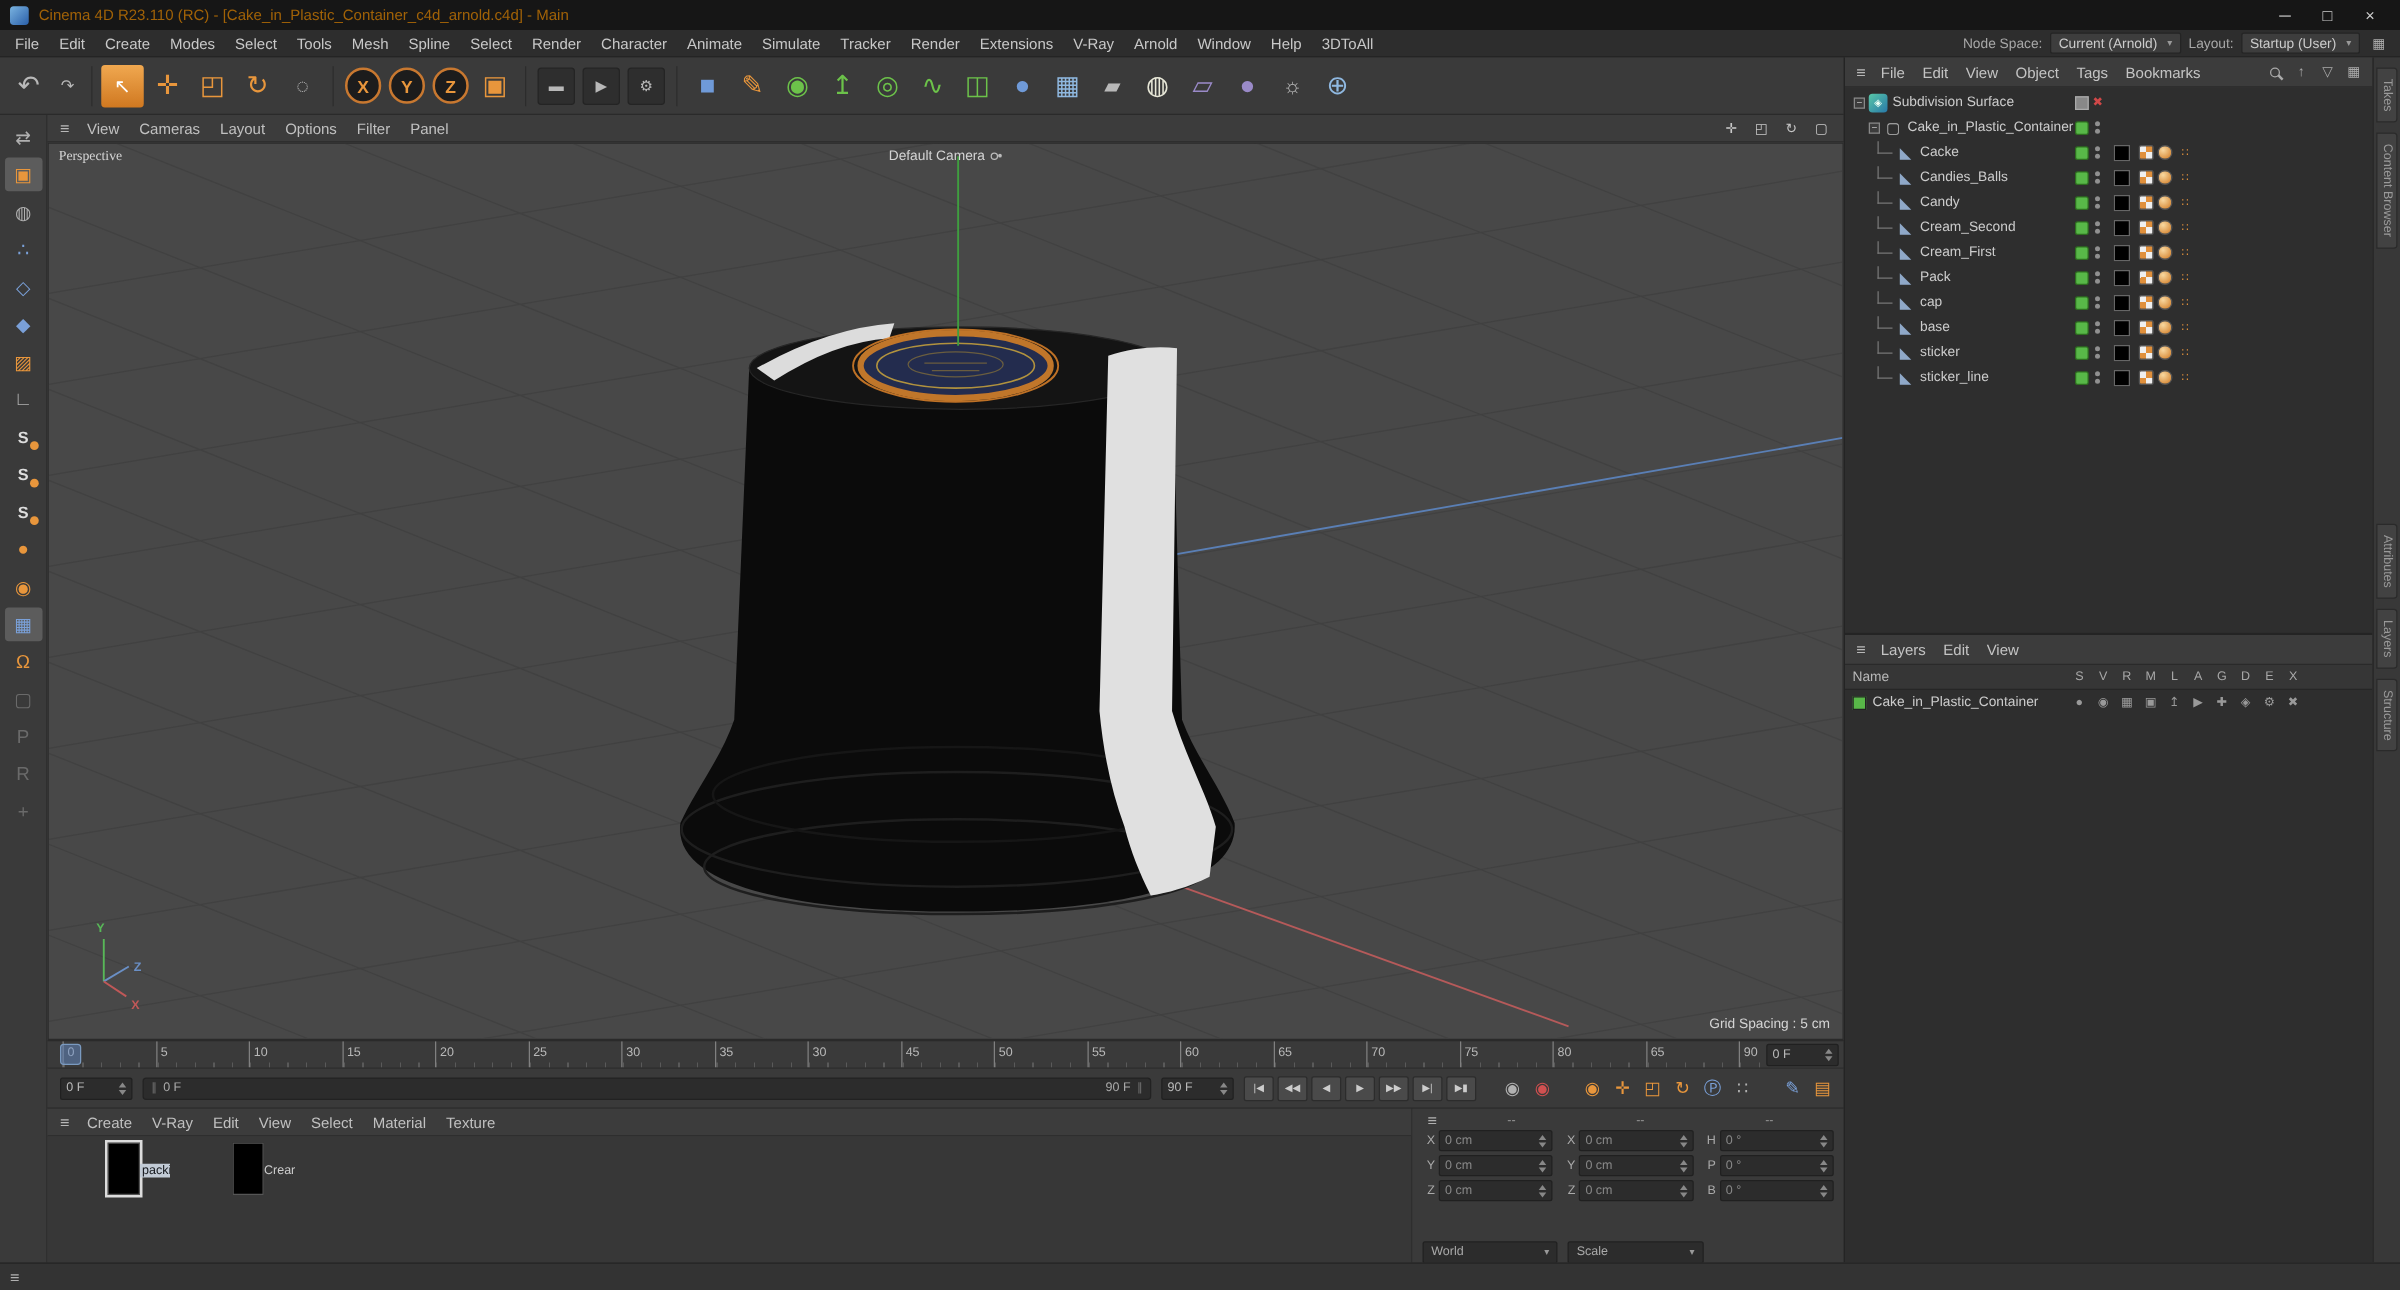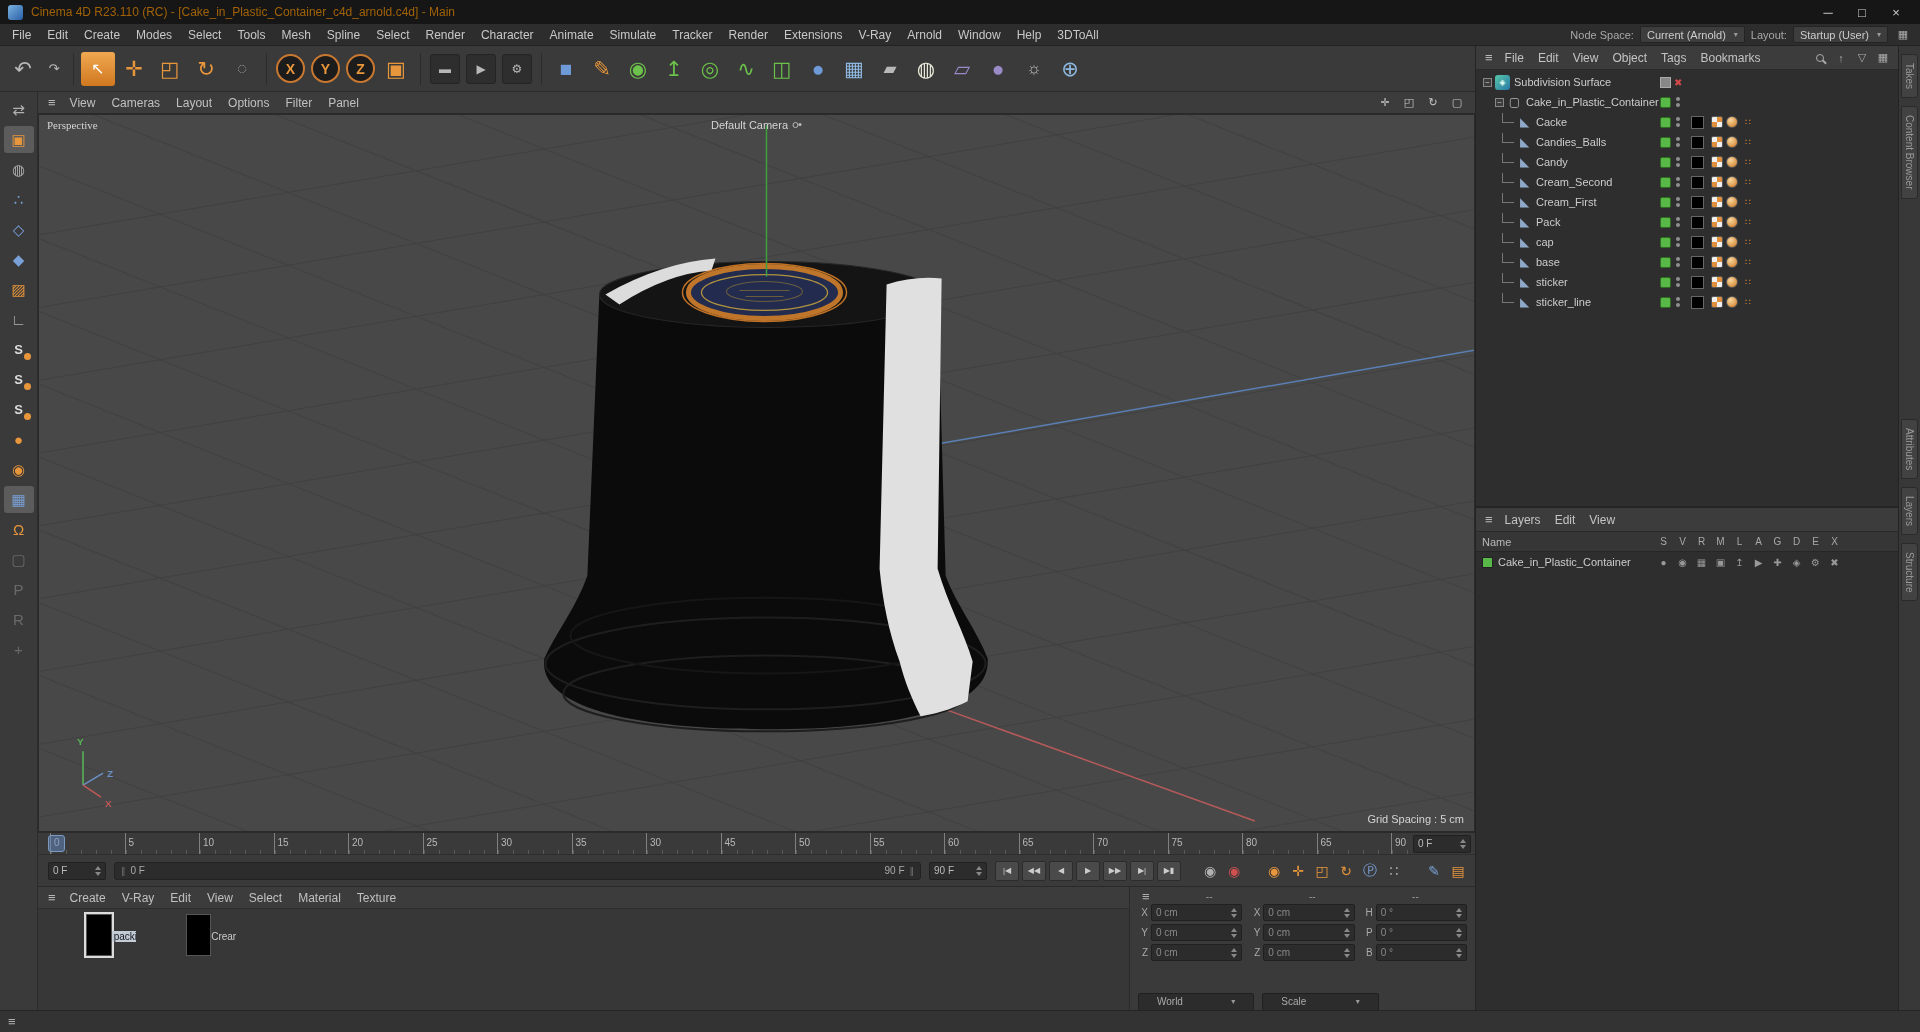--- a/index.html
+++ b/index.html
@@ -113,21 +113,21 @@
   .coords{width:345px;background:#3a3a3a;padding:2px 8px 4px;display:flex;flex-direction:column;flex:0 0 auto;}
   .coord-head{height:18px;display:flex;align-items:center;color:#999;font-size:11px;gap:4px;}
   .coord-burger{color:#b0b0b0;font-size:13px;padding:0 4px;}
   .coord-head .dash{flex:1;text-align:center;font-size:10px;}
   .coord-grid{display:flex;flex-direction:column;gap:3px;}
   .coord-row{display:flex;gap:8px;align-items:center;}
   .cfield{flex:1;display:flex;align-items:center;gap:3px;min-width:0;}
   .clabel{width:10px;color:#aaa;font-size:10px;text-align:right;flex:0 0 auto;}
   .cbox{flex:1;height:17px;background:#2c2c2c;border:1px solid #202020;border-radius:2px;display:flex;align-items:center;padding:0 4px;font-size:10px;color:#888;min-width:0;}
   .coord-bottom{display:flex;gap:8px;margin-top:5px;align-items:center;}
-  .cdd{flex:1;height:18px;background:#2c2c2c;border:1px solid #202020;border-radius:2px;display:flex;align-items:center;padding:0 18px;font-size:10px;color:#aaa;}
+  .cdd{flex:1;height:18px;background:#2c2c2c;border:1px solid #202020;border-radius:2px;display:flex;align-items:center;padding:0 6px;font-size:10px;color:#aaa;}
   .cdd .dd-arrow{margin-left:auto;}
   .apply-btn{flex:1;height:26px;background:#c2410c;border:1px solid #2a2a2a;border-radius:3px;color:#e4e4e4;font-size:11px;display:flex;align-items:center;justify-content:center;margin-top:45px;}
 
   
   .statusbar{height:22px;background:#333;border-top:1px solid #242424;display:flex;align-items:center;padding:0 8px;color:#aaa;flex:0 0 auto;}
   .sb-burger{font-size:13px;color:#b0b0b0;}
 
   
   .right-panel{width:423px;background:#303030;border-left:1px solid #242424;display:flex;flex-direction:column;flex:0 0 auto;min-height:0;}
   .om{height:462px;display:flex;flex-direction:column;border-bottom:2px solid #242424;flex:0 0 auto;}

